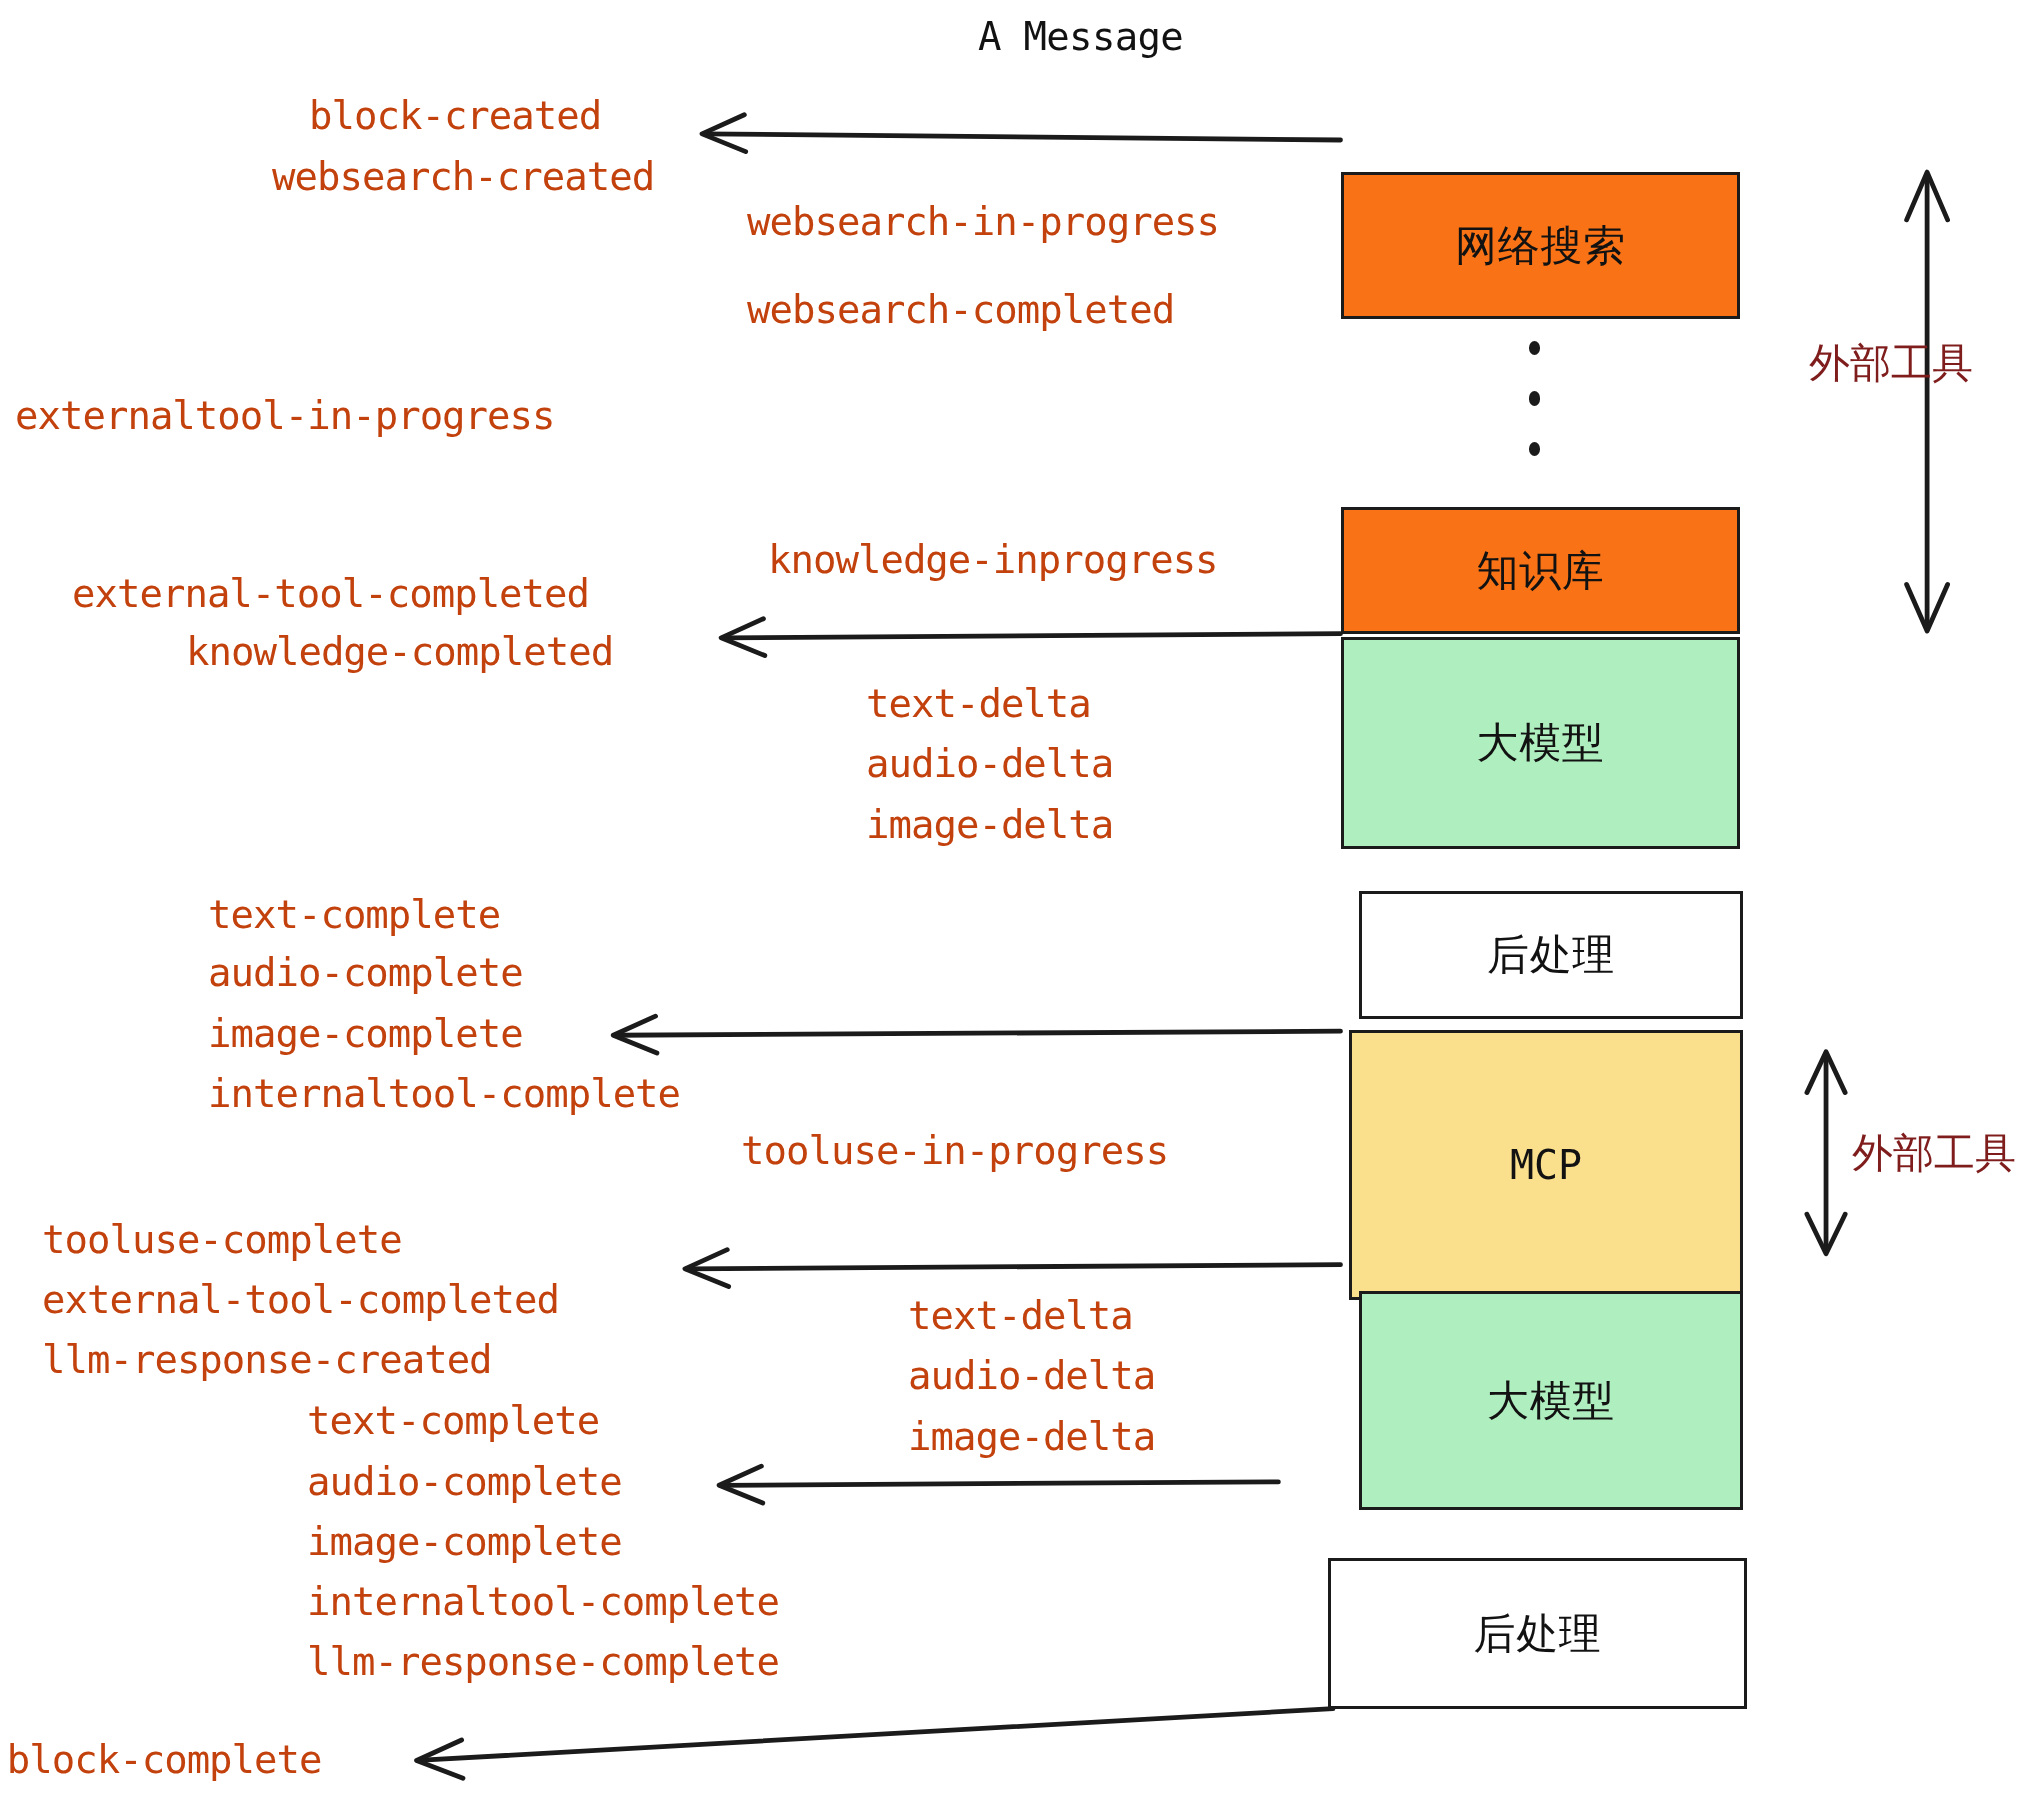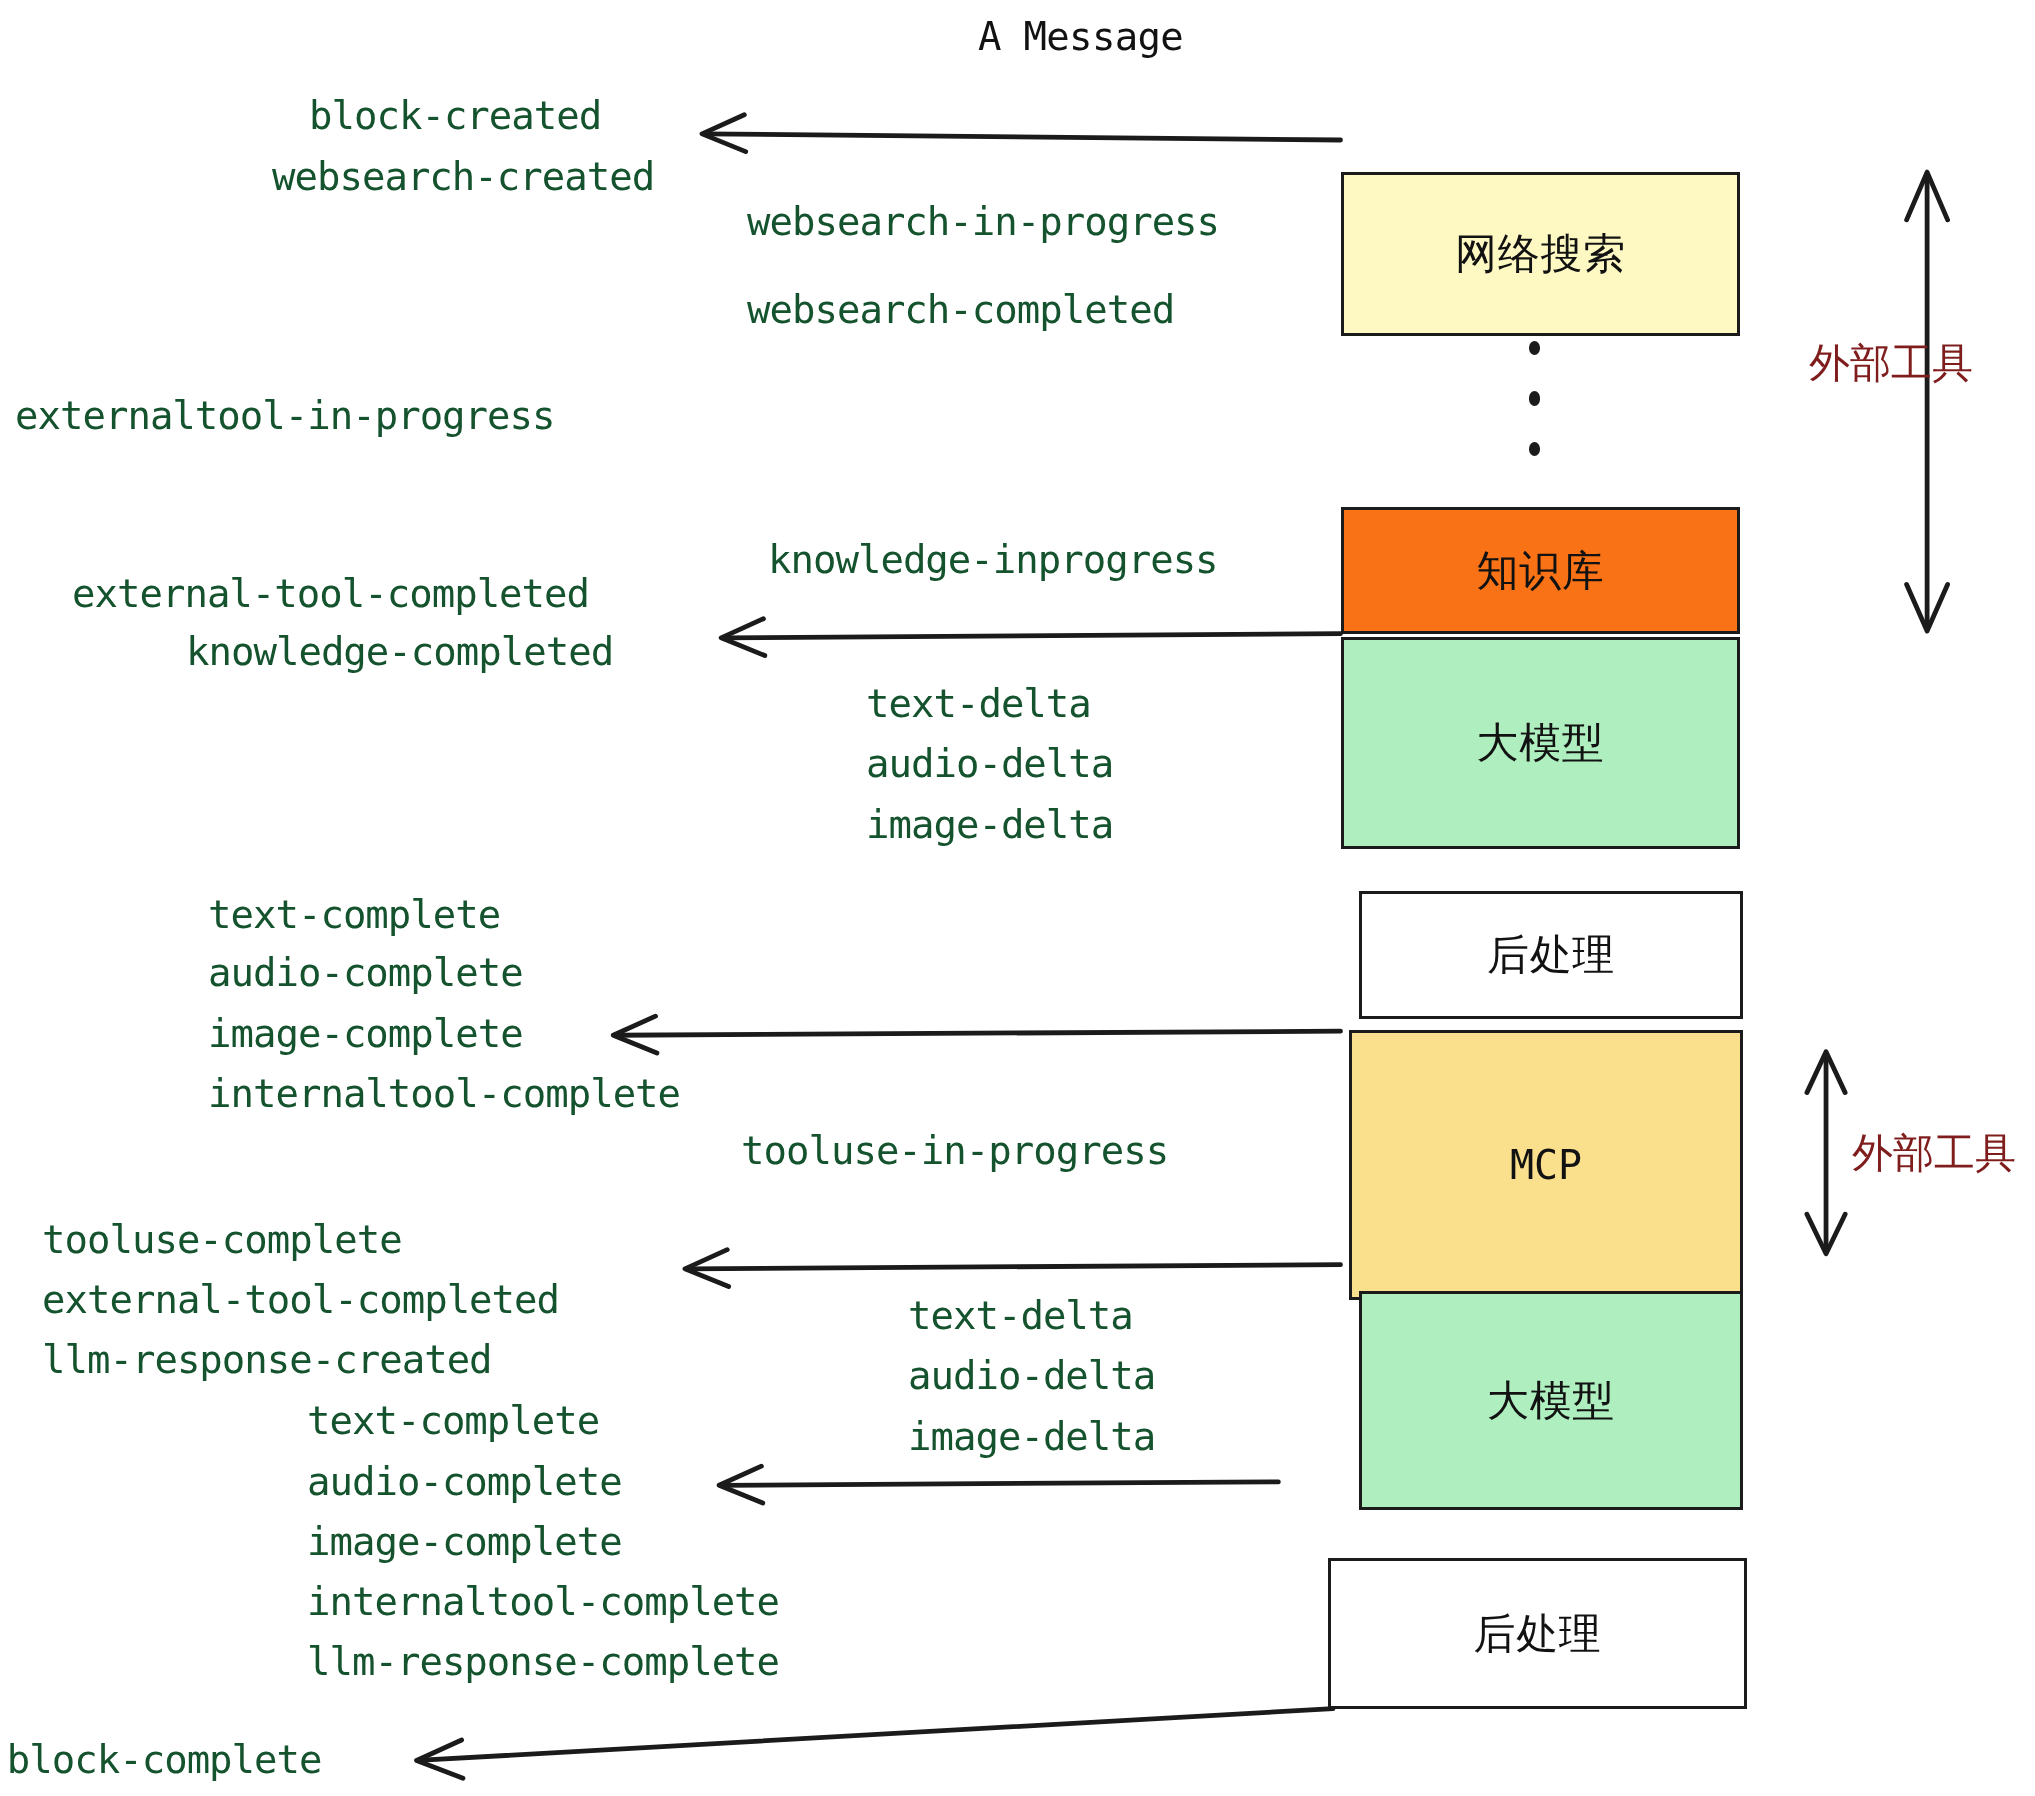--- a/index.html
+++ b/index.html
@@ -23,21 +23,21 @@
     top: 0;
     width: 2035px;
     height: 1796px;
     pointer-events: none;
   }
   .lbl {
     position: absolute;
     font-family: "DejaVu Sans Mono", monospace;
     font-size: 39px;
     line-height: 1.0;
-    color: #14532d;
+    color: #c2410c;
     white-space: nowrap;
     letter-spacing: -1px;
   }
   .title {
     position: absolute;
     font-family: "DejaVu Sans Mono", monospace;
     font-size: 39px;
     color: #121212;
     white-space: nowrap;
     letter-spacing: -0.7px;
@@ -157,21 +157,21 @@
   <div class="lbl" style="left:908px; top:1296px;">text-delta</div>
   <div class="lbl" style="left:908px; top:1356px;">audio-delta</div>
   <div class="lbl" style="left:908px; top:1417px;">image-delta</div>
   <div class="lbl" style="left:307px;  top:1401px;">text-complete</div>
   <div class="lbl" style="left:307px;  top:1462px;">audio-complete</div>
   <div class="lbl" style="left:307px;  top:1522px;">image-complete</div>
   <div class="lbl" style="left:307px;  top:1582px;">internaltool-complete</div>
   <div class="lbl" style="left:307px;  top:1642px;">llm-response-complete</div>
   <div class="lbl" style="left:6.8px;   top:1740px;">block-complete</div>
 
-  <div class="node" style="left:1341px; top:172px; width:399px; height:164px; background:#fef9c3;">
+  <div class="node" style="left:1341px; top:172px; width:399px; height:147px; background:#f97316;">
     <span>网络搜索</span>
   </div>
 
   <div class="dots" style="left:1527px; top:341px; width:15px; height:115px;">
     <i></i>
     <i></i>
     <i></i>
   </div>
 
   <div class="node" style="left:1341px; top:507px; width:399px; height:127px; background:#f97316;">

